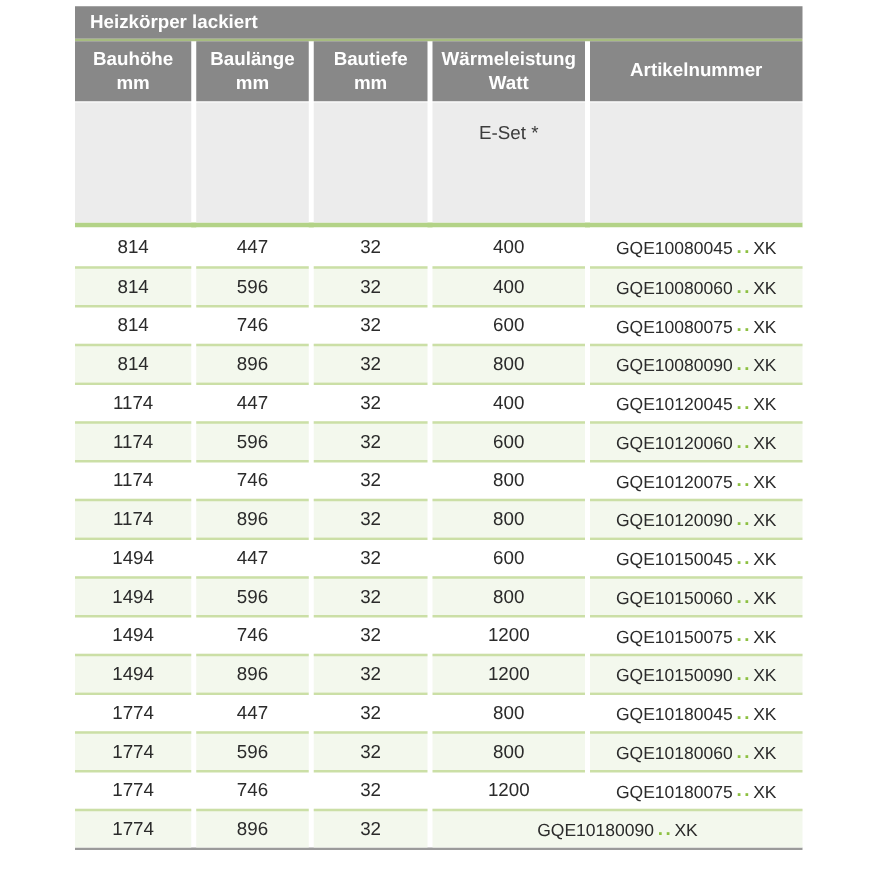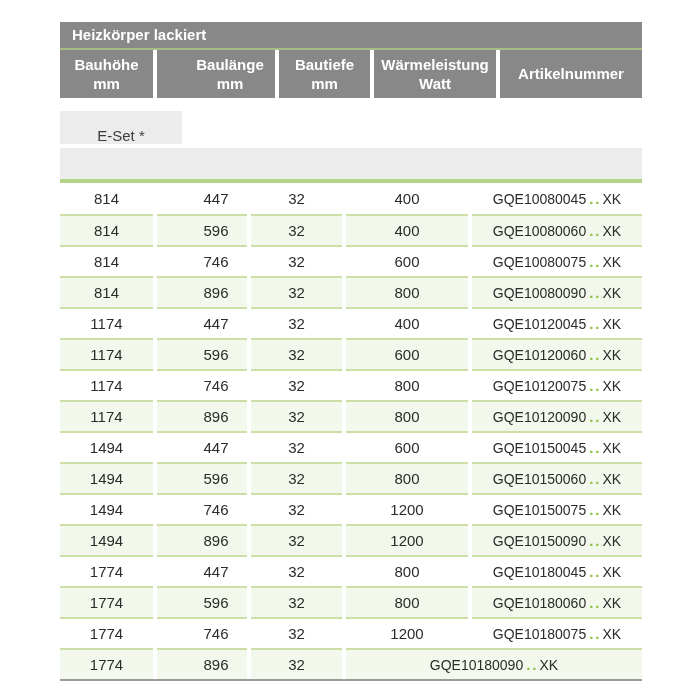--- a/index.html
+++ b/index.html
@@ -8,29 +8,29 @@
     width: 700px;
     height: 700px;
     background: #ffffff;
     font-family: "Liberation Sans", sans-serif;
     color: #2b2b2b;
     overflow: hidden;
   }
   .table-wrap {
     position: absolute;
     left: 60px;
-    top: 22px;
+    top: 5px;
     width: 582px;
   }
   .flex-row {
     display: flex;
     gap: 4px;
   }
   .c1 { width: 93px; }
-  .c2 { width: 90px; padding-left: 28px; }
+  .c2 { width: 90px; }
   .c3 { width: 91px; }
   .c4 { width: 122px; }
   .c5 { flex: 1; text-align: center; }
 
   .title-bar {
     height: 26px;
     line-height: 26px;
     background: #888888;
     color: #ffffff;
     font-size: 15px;
@@ -50,23 +50,22 @@
     font-size: 15px;
     font-weight: bold;
     display: flex;
     flex-direction: column;
     align-items: center;
     justify-content: center;
     line-height: 1.3;
     text-align: center;
   }
   .subheader-row {
-    height: 80px;
+    height: 96px;
     margin-top: 1px;
-    flex-direction: column;
   }
   .subheader-row .scell {
     background: #ececec;
     display: flex;
     justify-content: center;
     align-items: flex-start;
   }
   .eset-label {
     margin-top: 16px;
     font-size: 15px;

